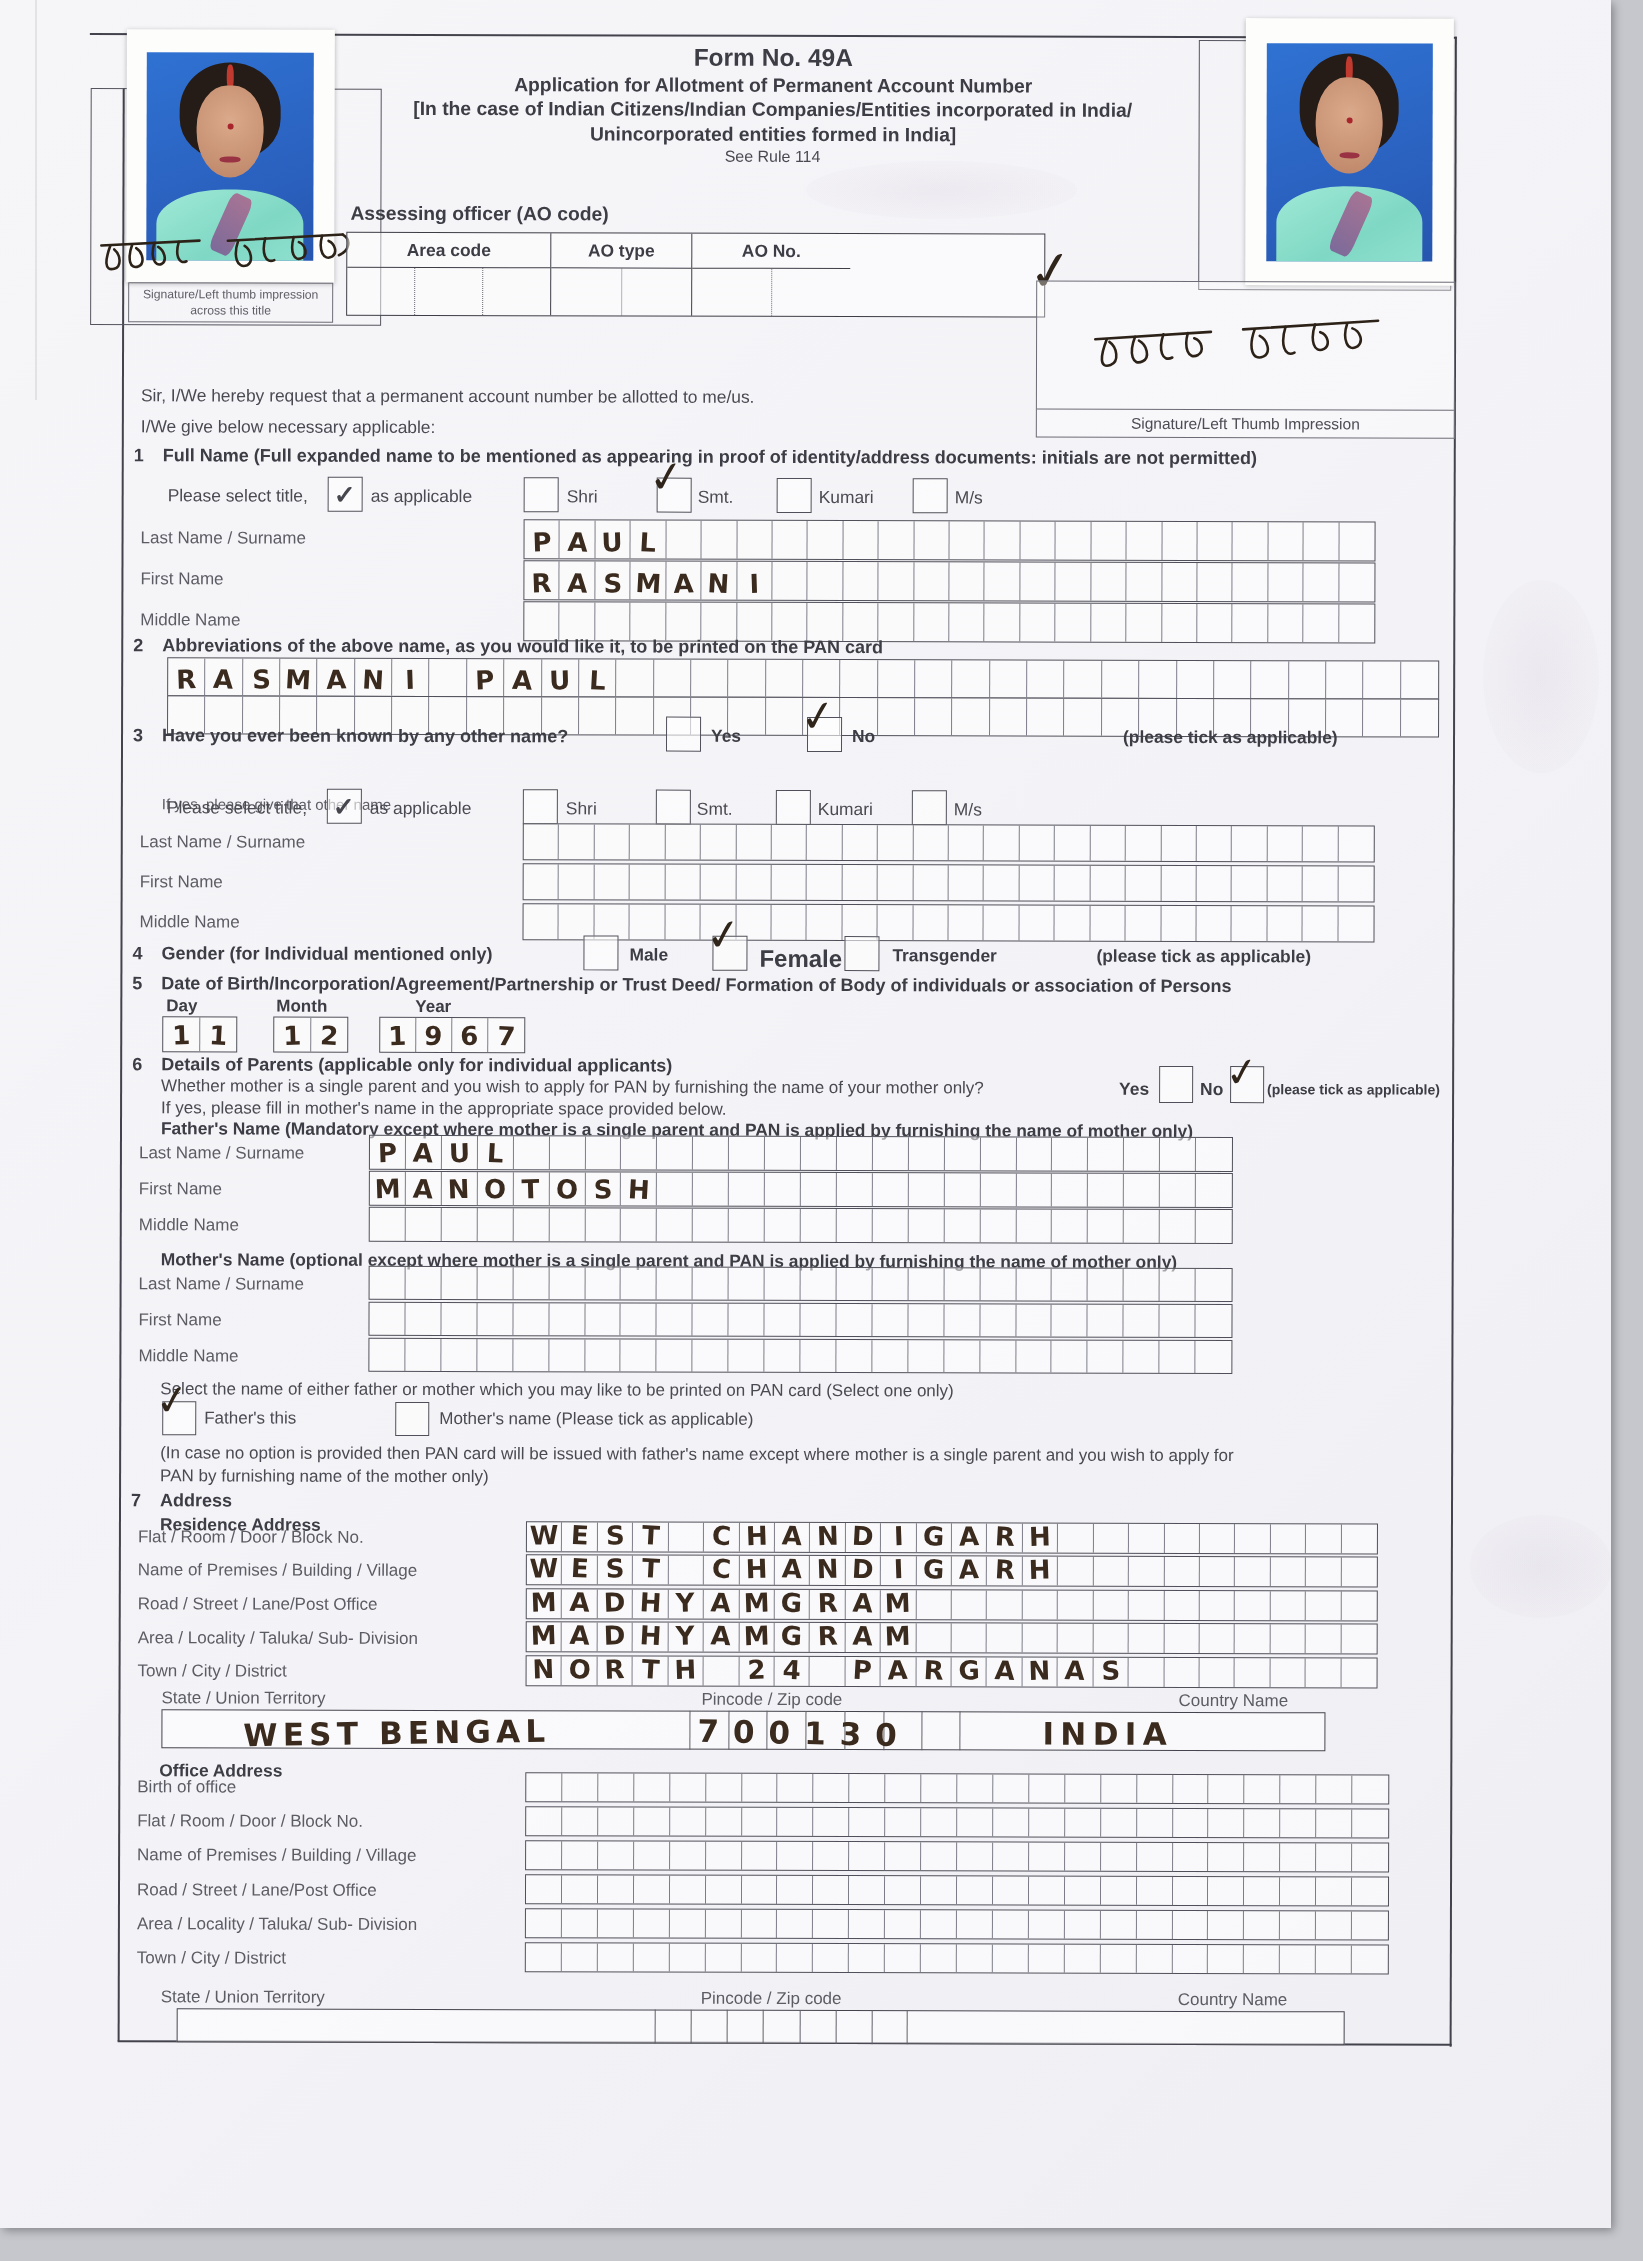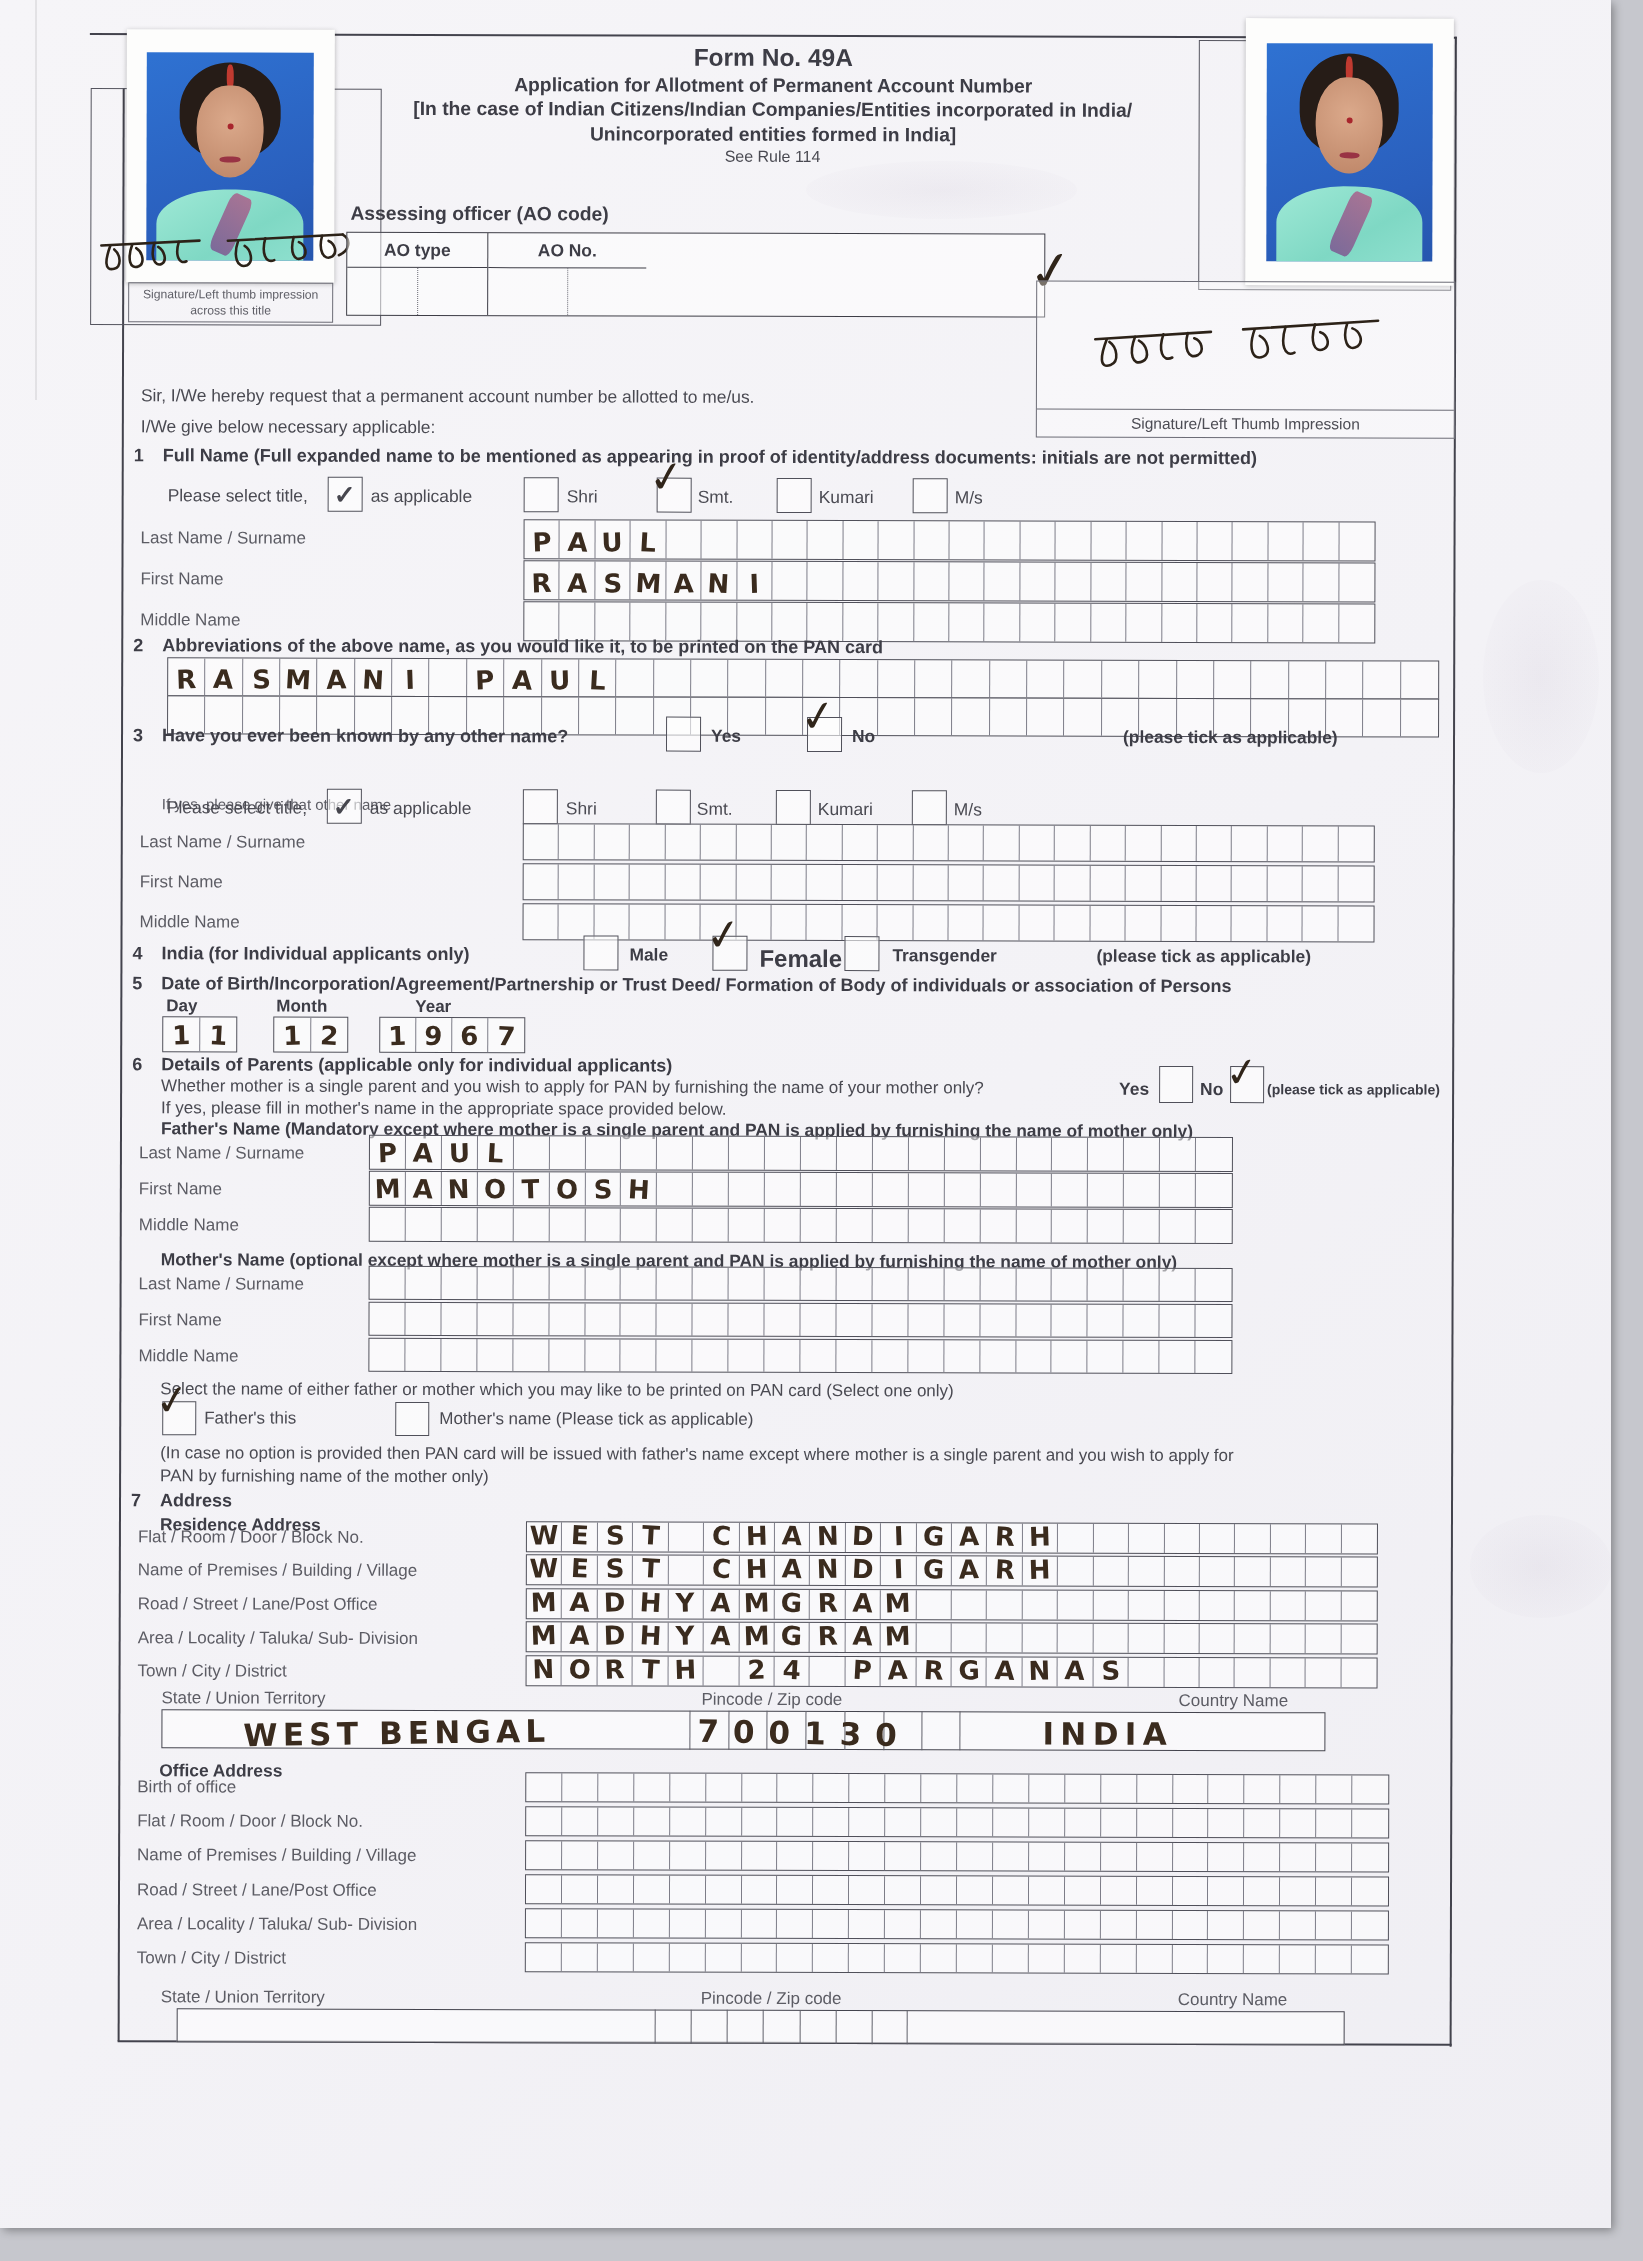--- a/index.html
+++ b/index.html
@@ -113,20 +113,28 @@
         <div class="p-face"></div>
         <div class="p-bindi"></div>
         <div class="p-lips"></div>
         <div class="p-body"></div>
         <div class="p-sari"></div>
       </div>
     </div>
 
     <div class="abs b" style="left:348px;top:204px;font-size:19.3px;">Assessing officer (AO code)</div>
     <div class="ao-table" style="left:344px;top:233px;width:699px;height:84px;">
+      <div class="ao-col" style="width:204px;">
+        <div class="ao-h">Area code</div>
+        <div class="ao-cells">
+            <span></span>
+            <span></span>
+            <span></span>
+          </div>
+      </div>
       <div class="ao-col" style="width:141px;">
         <div class="ao-h">AO type</div>
         <div class="ao-cells">
             <span></span>
             <span></span>
           </div>
       </div>
       <div class="ao-col" style="width:158px;">
         <div class="ao-h">AO No.</div>
         <div class="ao-cells">
@@ -467,21 +475,21 @@
         <span class="cell"></span>
         <span class="cell"></span>
         <span class="cell"></span>
         <span class="cell"></span>
         <span class="cell"></span>
         <span class="cell"></span>
         <span class="cell"></span>
       </div>
 
     <div class="abs b" style="left:132px;top:945px;font-size:18px;">4</div>
-    <div class="abs b" style="left:161px;top:945px;font-size:18px;">India (for Individual applicants only)</div>
+    <div class="abs b" style="left:161px;top:945px;font-size:18px;">Gender (for Individual mentioned only)</div>
     <span class="cb" style="left:583px;top:936px;width:35px;height:35px;"></span>
     <div class="abs b" style="left:629px;top:945px;font-size:17.4px;">Male</div>
     <span class="cb" style="left:712px;top:936px;width:35px;height:35px;"></span>
     <span class="pen" style="left:705px;top:914px;font-size:43px;">✓</span>
     <div class="abs b" style="left:759px;top:945px;font-size:24px;">Female</div>
     <span class="cb" style="left:844px;top:936px;width:35px;height:35px;"></span>
     <div class="abs b" style="left:892px;top:945px;font-size:17.4px;">Transgender</div>
     <div class="abs b" style="left:1096px;top:945px;font-size:17.4px;">(please tick as applicable)</div>
 
     <div class="abs b" style="left:132px;top:975px;font-size:18px;">5</div>

